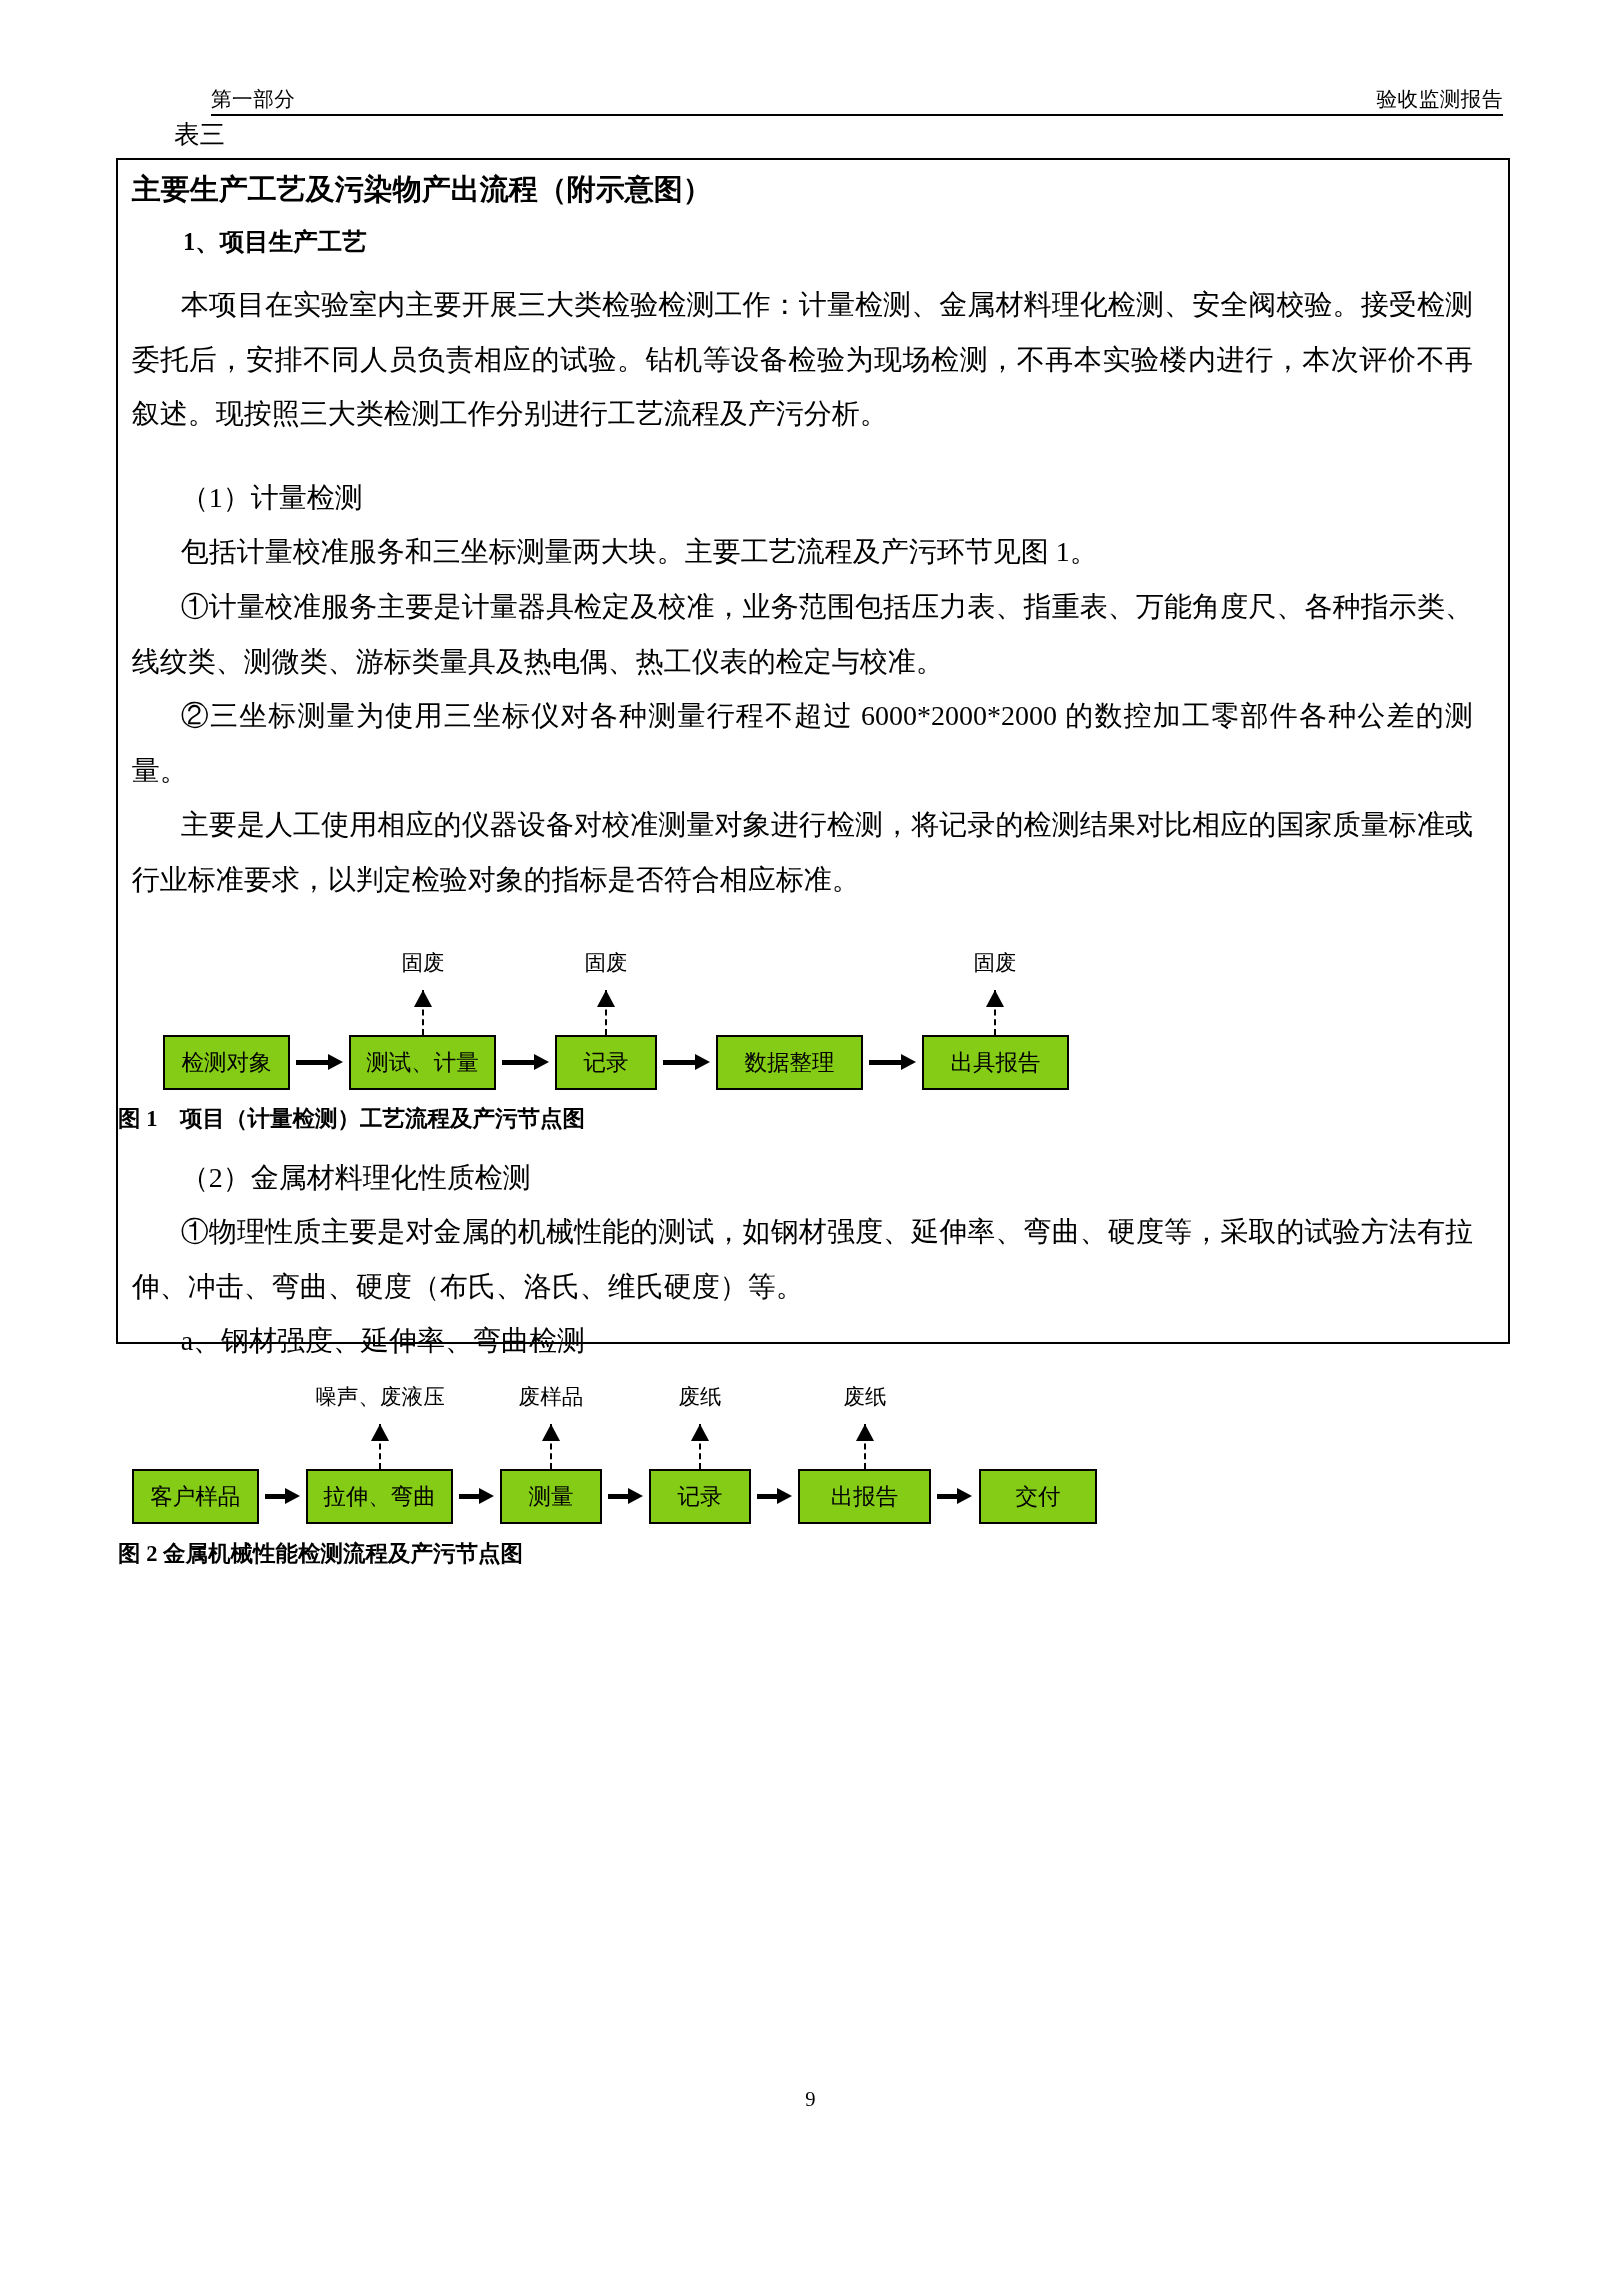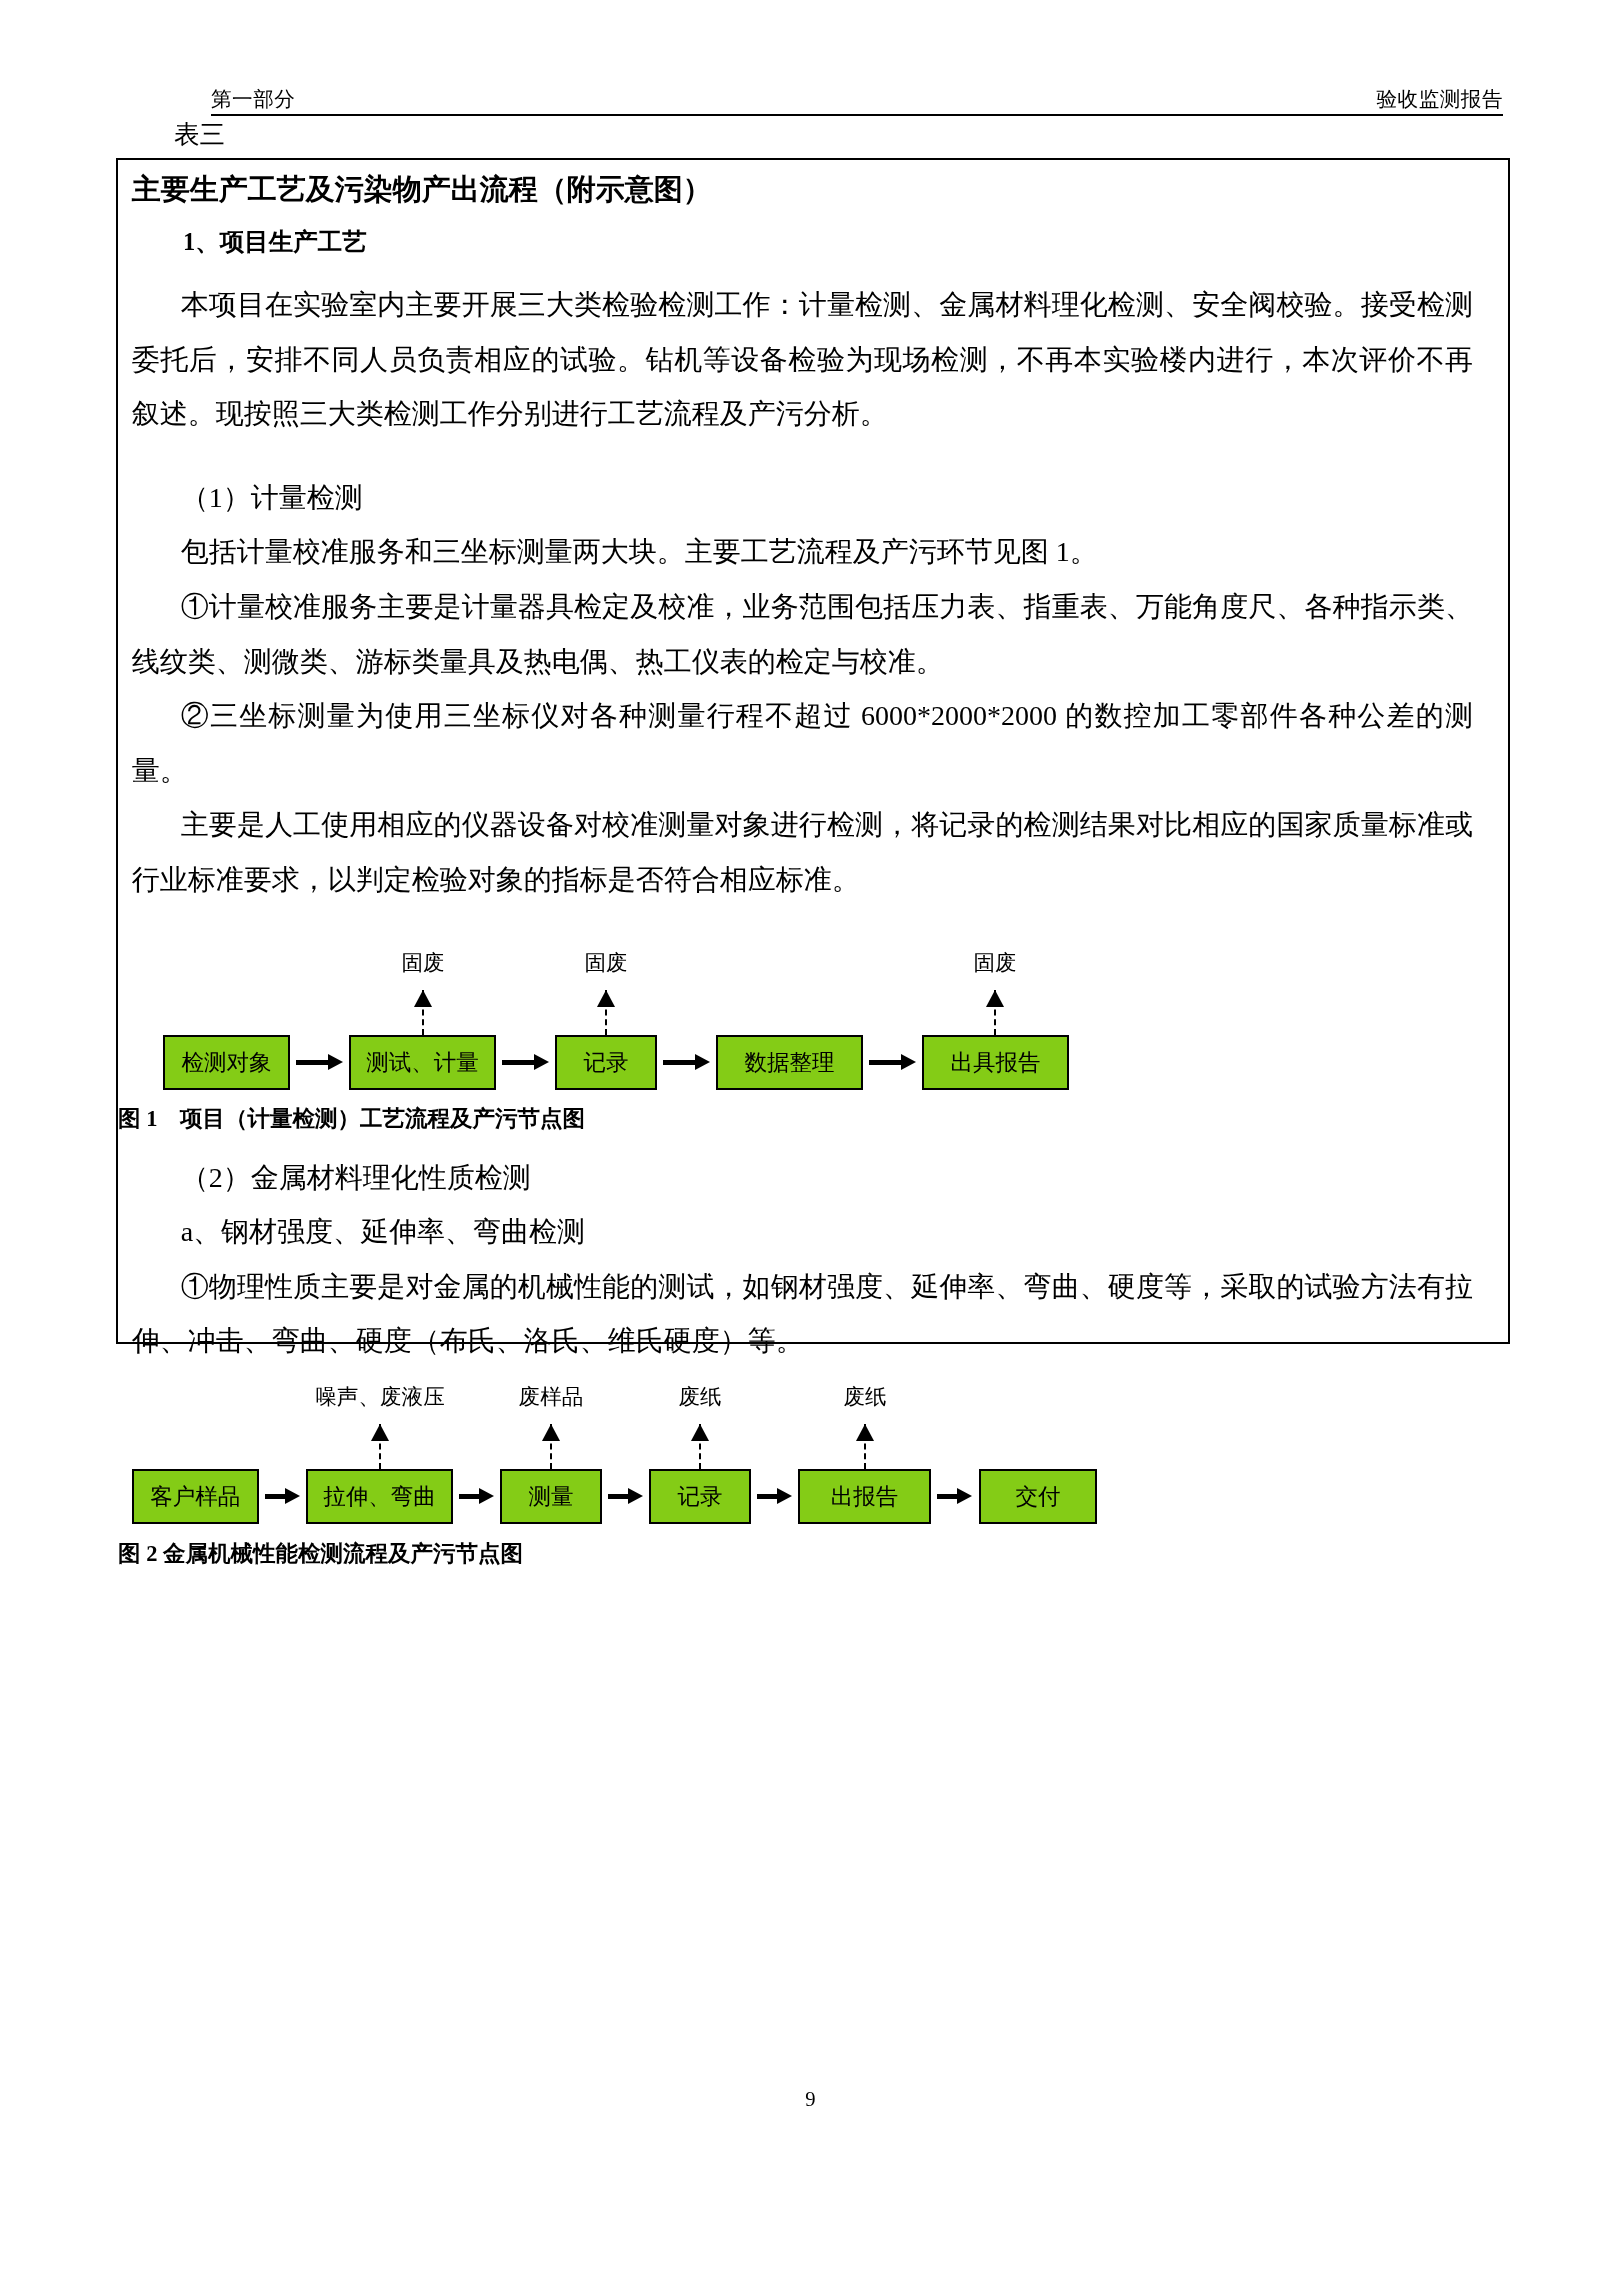--- a/index.html
+++ b/index.html
@@ -217,22 +217,22 @@
         <div class="dash-head" style="left: 488px; top: 39px;"></div>
         <div class="waste" style="left: 877px; top: 0px;">固废</div>
         <div class="dash-up" style="left: 877px; top: 39px; height: 45px;"></div>
         <div class="dash-head" style="left: 877px; top: 39px;"></div>
       </div>
     <p class="fig-caption">图 1　项目（计量检测）工艺流程及产污节点图</p>
 
     <div class="gap-sm"></div>
 
     <p class="para ind1">（2）金属材料理化性质检测</p>
+    <p class="para ind1">①物理性质主要是对金属的机械性能的测试，如钢材强度、延伸率、弯曲、硬度等，采取的试验方法有拉伸、冲击、弯曲、硬度（布氏、洛氏、维氏硬度）等。</p>
     <p class="para ind1">a、钢材强度、延伸率、弯曲检测</p>
-    <p class="para ind1">①物理性质主要是对金属的机械性能的测试，如钢材强度、延伸率、弯曲、硬度等，采取的试验方法有拉伸、冲击、弯曲、硬度（布氏、洛氏、维氏硬度）等。</p>
 
     <div class="gap-sm"></div>
 
     <div class="flow" id="flow2" style="height:147px;">
         <div class="fbox" style="position: absolute; left: 13.7px; top: 84px; width: 127px; height: 55px;">客户样品</div>
         <div style="position: absolute; left: 147px; top: 103px; width: 35px; height: 17.6px; display: flex; align-items: center;">
           <div style="height: 4.9px; background: rgb(0, 0, 0); flex: 1 1 auto;"></div>
           <div style="width: 0px; height: 0px; border-top: 8.8px solid transparent; border-bottom: 8.8px solid transparent; border-left: 15.7px solid rgb(0, 0, 0); flex: 0 0 auto;"></div>
         </div>
         <div class="fbox" style="position: absolute; left: 188px; top: 84px; width: 147px; height: 55px;">拉伸、弯曲</div>

